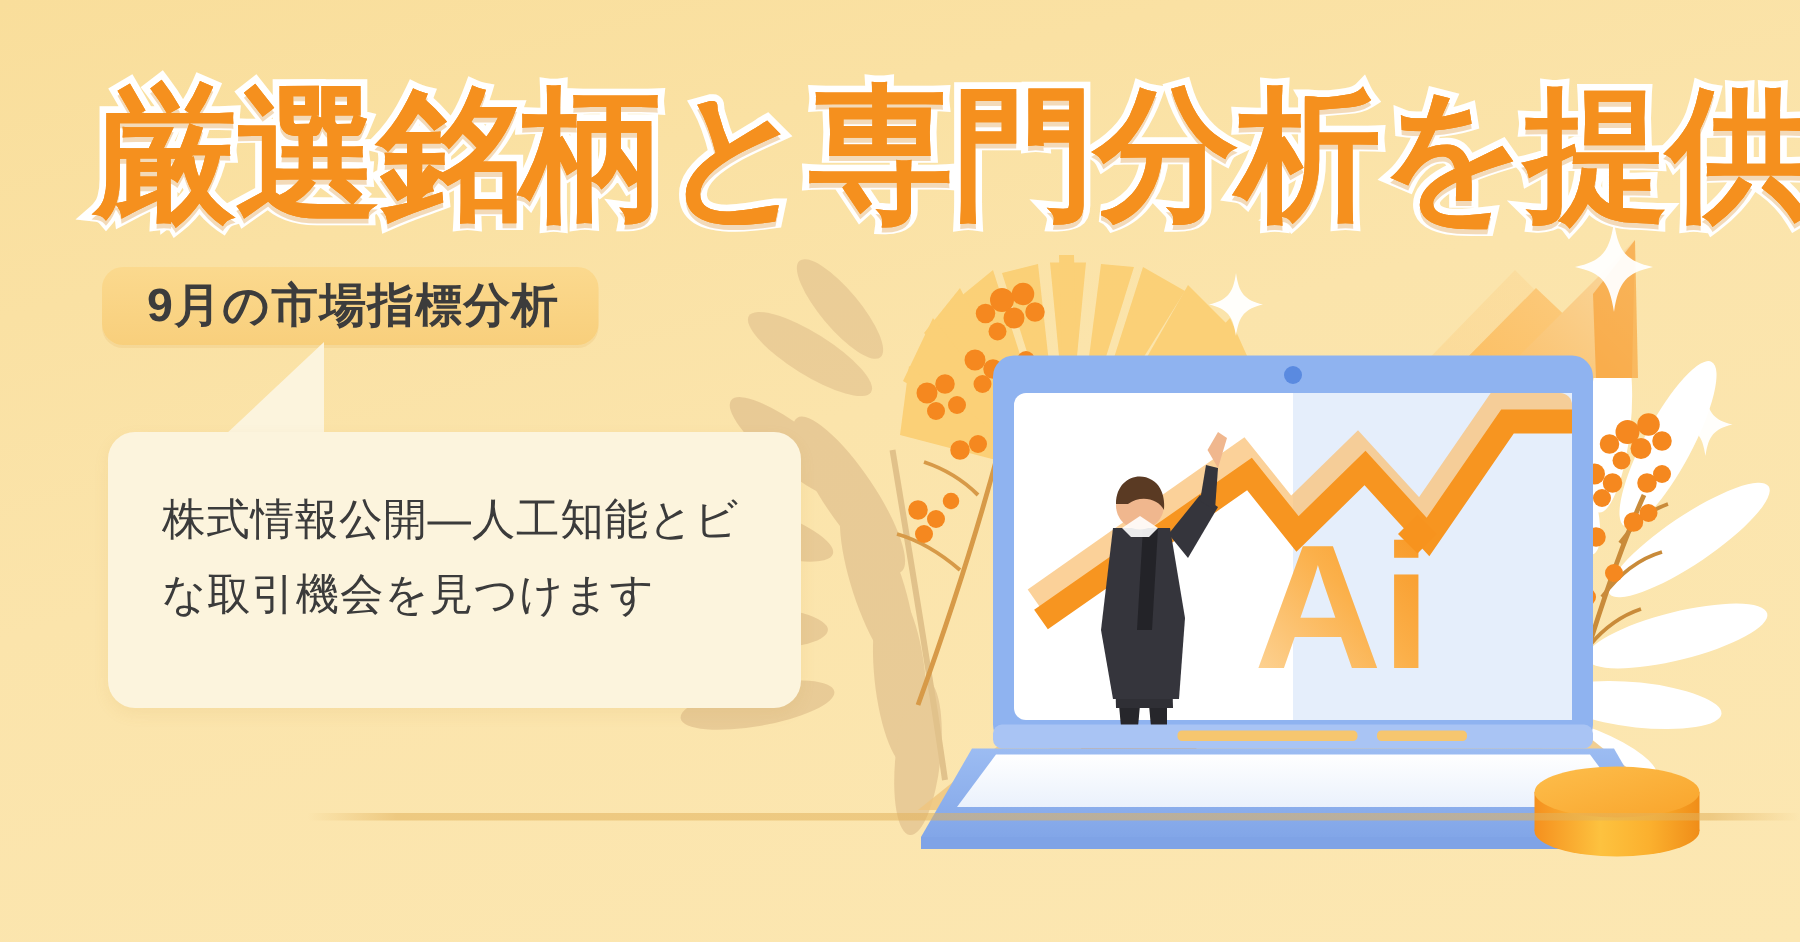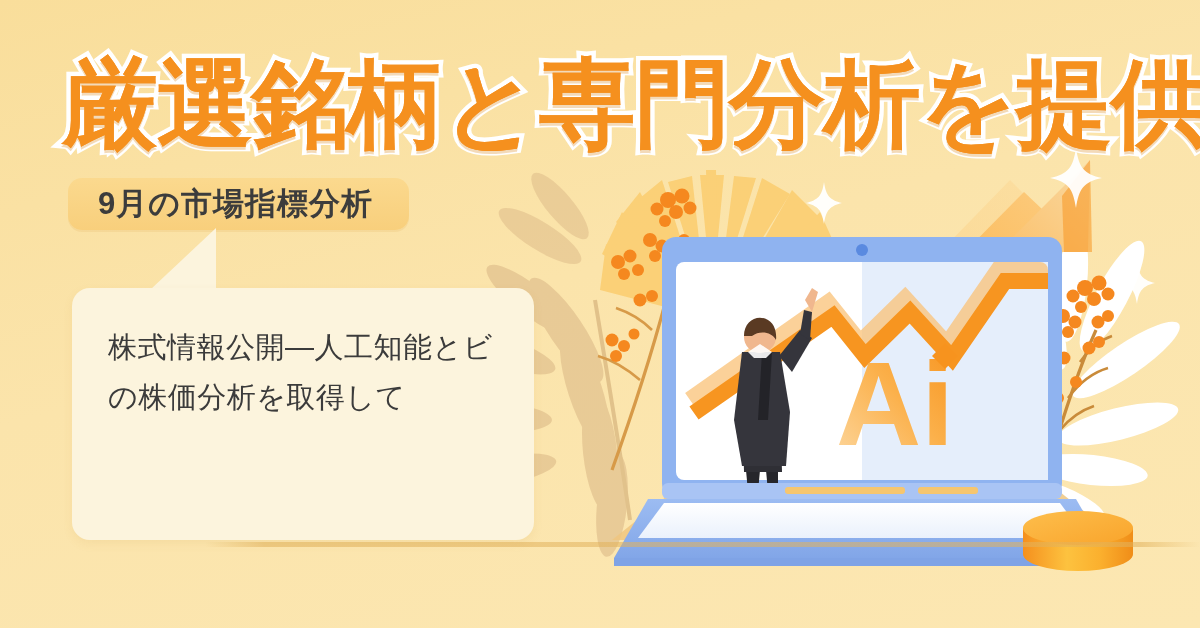--- a/index.html
+++ b/index.html
@@ -29,33 +29,33 @@
   .headline-fill{
     position:absolute;left:62px;top:48px;width:1090px;height:112px;
     line-height:112px;white-space:nowrap;
     font-size:96px;font-weight:bold;letter-spacing:-1px;
     color:#F5901E;
   }
 
   
   .badge{
     position:absolute;left:68px;top:178px;
-    height:52px;padding:0 36px 0 30px;
+    height:52px;padding:0 26px 0 30px;
     display:flex;align-items:center;
     background:linear-gradient(180deg,#FBD98E 0%,#F8CF7C 100%);
     border-radius:14px;
     box-shadow:0 2px 0 rgba(210,150,50,.12);
   }
   .badge span{
     font-size:31px;font-weight:bold;color:#3C3C3C;letter-spacing:1px;
   }
 
   
   .bubble{
-    position:absolute;left:72px;top:288px;width:462px;height:252px;
+    position:absolute;left:72px;top:288px;width:462px;height:184px;
     background:#FCF4DD;border-radius:18px;
     box-shadow:0 4px 10px rgba(200,150,60,.10);
   }
   .bubble-tail{
     position:absolute;left:150px;top:228px;width:66px;height:62px;
     background:#FCF4DD;
     clip-path:polygon(100% 0%,100% 100%,0% 100%);
   }
   .bubble-text{
     position:absolute;left:36px;top:34px;width:400px;
@@ -289,17 +289,17 @@
   <div class="headline-fill">厳選銘柄と専門分析を提供</div>
 
   <div class="badge">
     <span>9月の市場指標分析</span>
   </div>
 
   <div class="bubble-tail"></div>
   <div class="bubble">
     <div class="bubble-text">
       <p>株式情報公開—人工知能とビ</p>
-      <p>の株価分析を取得して</p>
+      <p>な取引機会を見つけます</p>
     </div>
   </div>
 
 </div>
 
 </body></html>

